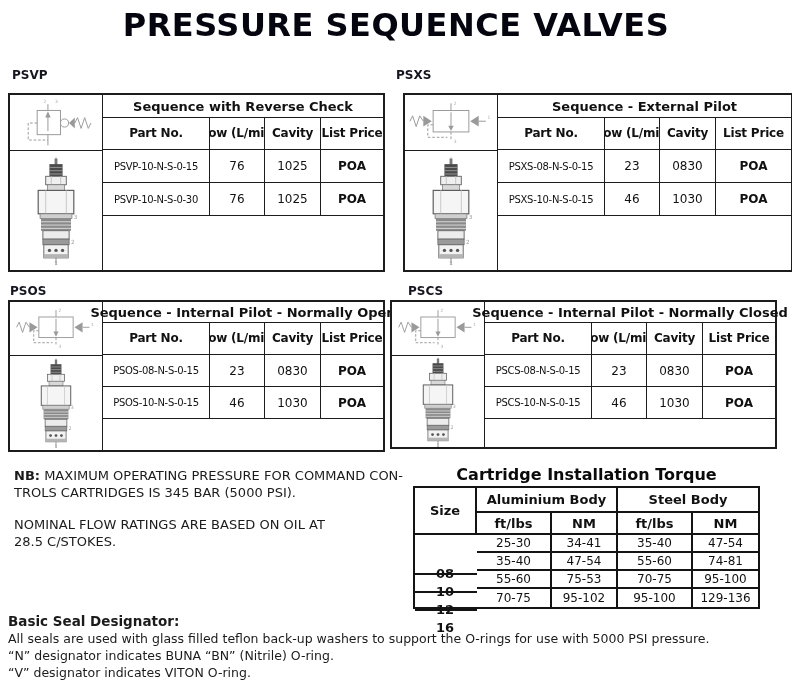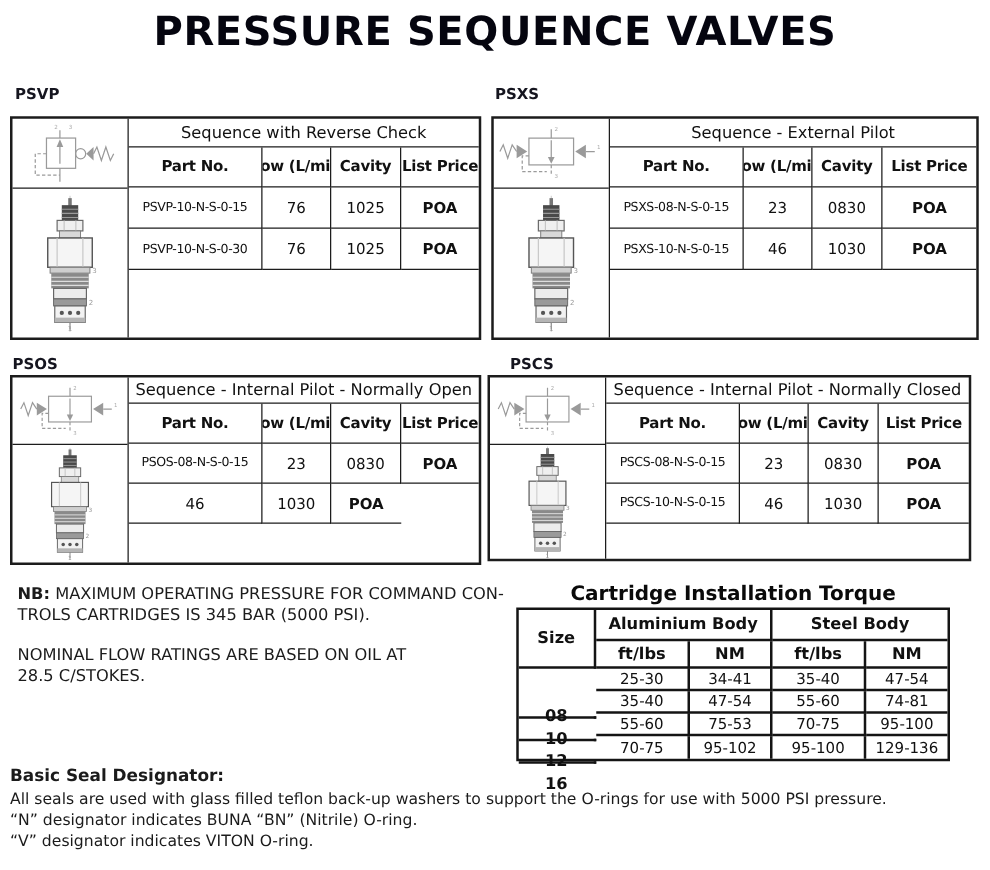--- a/index.html
+++ b/index.html
@@ -20,21 +20,21 @@
   .vtable{border:2px solid #1c1c1c;background:#fff;display:flex;}
   .vt-left{width:92px;border-right:1px solid #1c1c1c;display:flex;flex-direction:column;flex:none;}
   .vt-sym{border-bottom:1px solid #1c1c1c;display:flex;align-items:center;justify-content:center;overflow:hidden;}
   .tall .vt-sym{height:55px;}
   .short .vt-sym{height:53px;}
   .vt-photo{flex:1;display:flex;align-items:center;justify-content:center;overflow:hidden;}
   .vt-right{flex:1;display:grid;grid-template-columns:107px 55px 56px 1fr;}
   .tall .vt-right{grid-template-rows:23px 32px 33px 33px 1fr;}
   .short .vt-right{grid-template-rows:21px 32px 32px 32px 1fr;}
   .vt-title{grid-column:1/5;border-bottom:1px solid #1c1c1c;display:flex;align-items:center;justify-content:center;
-    font-size:13px;font-weight:normal;white-space:nowrap;}
+    font-size:13px;font-weight:bold;white-space:nowrap;}
   .cell{border-right:1px solid #1c1c1c;border-bottom:1px solid #1c1c1c;display:flex;align-items:center;justify-content:center;
     font-size:12px;white-space:nowrap;overflow:hidden;}
   .cell.nr{border-right:none;}
   .hcell{font-weight:bold;font-size:12px;text-align:center;line-height:1.12;letter-spacing:-.2px;}
   .pcell{font-weight:normal;font-size:10px;letter-spacing:-.3px;}
   .price{font-weight:bold;font-size:12px;}
   .vt-empty{grid-column:1/5;}
 
   
   .nb-note{left:14px;top:468px;width:396px;font-size:13px;line-height:1.28;color:#1b1b1b;}
@@ -160,21 +160,21 @@
     <div class="cell">1025</div>
     <div class="cell price nr">POA</div>
     <div class="cell pcell">PSVP-10-N-S-0-30</div>
     <div class="cell">76</div>
     <div class="cell">1025</div>
     <div class="cell price nr">POA</div>
     <div class="vt-empty"></div>
   </div>
 </div>
 
-<div class="abs vtable tall" style="left:393px;top:93px;width:390px;height:179px">
+<div class="abs vtable tall" style="left:403px;top:93px;width:390px;height:179px">
   <div class="vt-left">
     <div class="vt-sym">
       <svg width="90" height="50">
           <use href="#sym-3port"></use>
         </svg>
     </div>
     <div class="vt-photo">
       <svg width="60" height="110">
           <use href="#cartridge"></use>
         </svg>
@@ -216,20 +216,21 @@
     <div class="vt-title">Sequence - Internal Pilot - Normally Open</div>
     <div class="cell hcell">Part No.</div>
     <div class="cell hcell prel">Flow
 (L/min)</div>
     <div class="cell hcell">Cavity</div>
     <div class="cell hcell nr">List Price</div>
     <div class="cell pcell">PSOS-08-N-S-0-15</div>
     <div class="cell">23</div>
     <div class="cell">0830</div>
     <div class="cell price nr">POA</div>
+    <div class="cell pcell">PSOS-10-N-S-0-15</div>
     <div class="cell">46</div>
     <div class="cell">1030</div>
     <div class="cell price nr">POA</div>
     <div class="vt-empty"></div>
   </div>
 </div>
 
 <div class="abs vtable short" style="left:390px;top:300px;width:387px;height:149px">
   <div class="vt-left">
     <div class="vt-sym">

